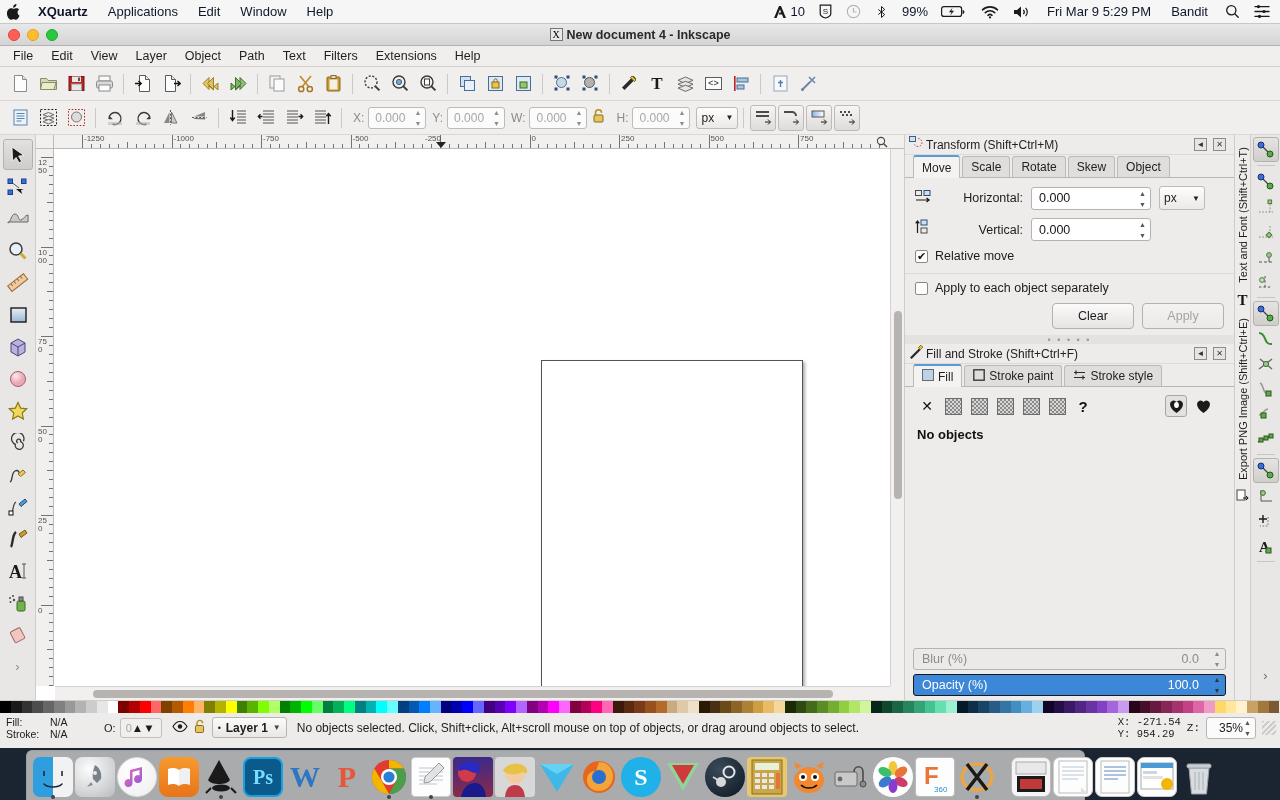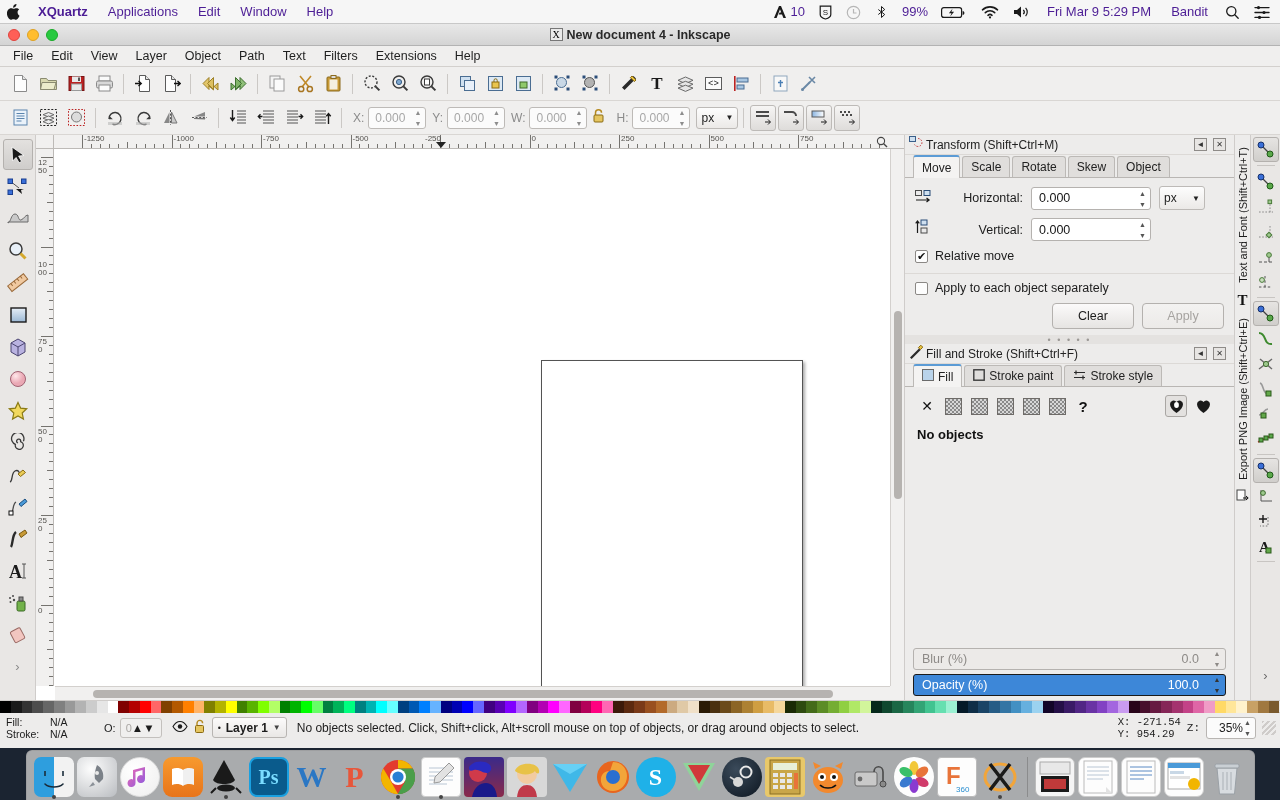--- a/index.html
+++ b/index.html
@@ -8,23 +8,23 @@
     font-family: "Liberation Sans", sans-serif;
     font-size: 12px;
     overflow: hidden;
     background: #1c2533;
   }
 
   
   #macbar {
     position: absolute; left: 0; top: 0; width: 1280px; height: 24px;
     background: #f6f6f6;
-    display: flex; align-items: flex-start;
+    display: flex; align-items: center;
     border-bottom: 1px solid #c8c8c8;
-    font-size: 13px; color: #4c1d95;
+    font-size: 13px; color: #0f172a;
   }
   #macbar .mb-left { display: flex; align-items: center; height: 24px; }
   #macbar .mb-right { display: flex; align-items: center; height: 24px; margin-left: auto; }
   .mb-item { padding: 0 10px; line-height: 24px; white-space: nowrap; }
   .mb-item.bold { font-weight: bold; }
   .mb-ico { padding: 0 7px; line-height: 24px; display: flex; align-items: center; }
 
   
   #win {
     position: absolute; left: 0; top: 24px; width: 1280px; height: 724px;
@@ -243,21 +243,21 @@
   #statusmsg { margin-left: 10px; font-size: 12px; color: #1c1c1c; }
   #coords { margin-left: auto; display: flex; align-items: center; gap: 6px; padding-right: 4px; }
   .xy { font-family: "Liberation Mono", monospace; font-size: 10.5px; line-height: 12px; color: #1c1c1c; }
   #zspin { width: 50px; height: 22px; background: #fbfbfb; border: 1px solid #b8b5b2;
            border-radius: 3px; position: relative; display: flex; align-items: center; justify-content: center; }
   #zspin .v { font-size: 12px; color: #1c1c1c; }
 
   
   #desktop { position: absolute; left: 0; top: 748px; width: 1280px; height: 52px;
              background: #1b2431; }
-  #dock-bar { position: absolute; left: 26px; top: 750px; width: 1229px; height: 50px;
+  #dock-bar { position: absolute; left: 26px; top: 750px; width: 1059px; height: 50px;
               background: rgba(205,205,205,0.80); border-radius: 6px 6px 0 0;
               border: 1px solid rgba(150,150,150,0.5); border-bottom: none;
               display: flex; align-items: flex-end; padding: 2px 6px 0 6px; gap: 2px; }
   .dockicon { width: 44px; height: 46px; display: flex; align-items: center; justify-content: center;
               position: relative; }
   .dockicon .gl { width: 40px; height: 40px; border-radius: 7px; display: flex;
                   align-items: center; justify-content: center; font-size: 22px;
                   color: #fff; overflow: hidden; position: relative; }
   .dot { position: absolute; bottom: 1px; left: 50%; margin-left: -2px;
          width: 4px; height: 4px; border-radius: 50%; background: #444; }
@@ -977,21 +977,21 @@
           <div class="rvtick" style="top: 16.95px; width: 4px;"></div>
           <div class="rvtick" style="top: 25.9px; width: 4px;"></div>
           <div class="rvtick" style="top: 34.85px; width: 4px;"></div>
           <div class="rvtick" style="top: 43.8px; width: 4px;"></div>
           <div class="rvtick" style="top: 52.75px; width: 6px;"></div>
           <div class="rvtick" style="top: 61.7px; width: 4px;"></div>
           <div class="rvtick" style="top: 70.65px; width: 4px;"></div>
           <div class="rvtick" style="top: 79.6px; width: 4px;"></div>
           <div class="rvtick" style="top: 88.55px; width: 4px;"></div>
           <div class="rvtick" style="top: 97.5px; width: 12px;"></div>
-          <div class="rvlabel" style="top: 99.5px; margin-top: 12px;">1000</div>
+          <div class="rvlabel" style="top: 99.5px;">1000</div>
           <div class="rvtick" style="top: 106.45px; width: 4px;"></div>
           <div class="rvtick" style="top: 115.4px; width: 4px;"></div>
           <div class="rvtick" style="top: 124.35px; width: 4px;"></div>
           <div class="rvtick" style="top: 133.3px; width: 4px;"></div>
           <div class="rvtick" style="top: 142.25px; width: 6px;"></div>
           <div class="rvtick" style="top: 151.2px; width: 4px;"></div>
           <div class="rvtick" style="top: 160.15px; width: 4px;"></div>
           <div class="rvtick" style="top: 169.1px; width: 4px;"></div>
           <div class="rvtick" style="top: 178.05px; width: 4px;"></div>
           <div class="rvtick" style="top: 187px; width: 12px;"></div>

